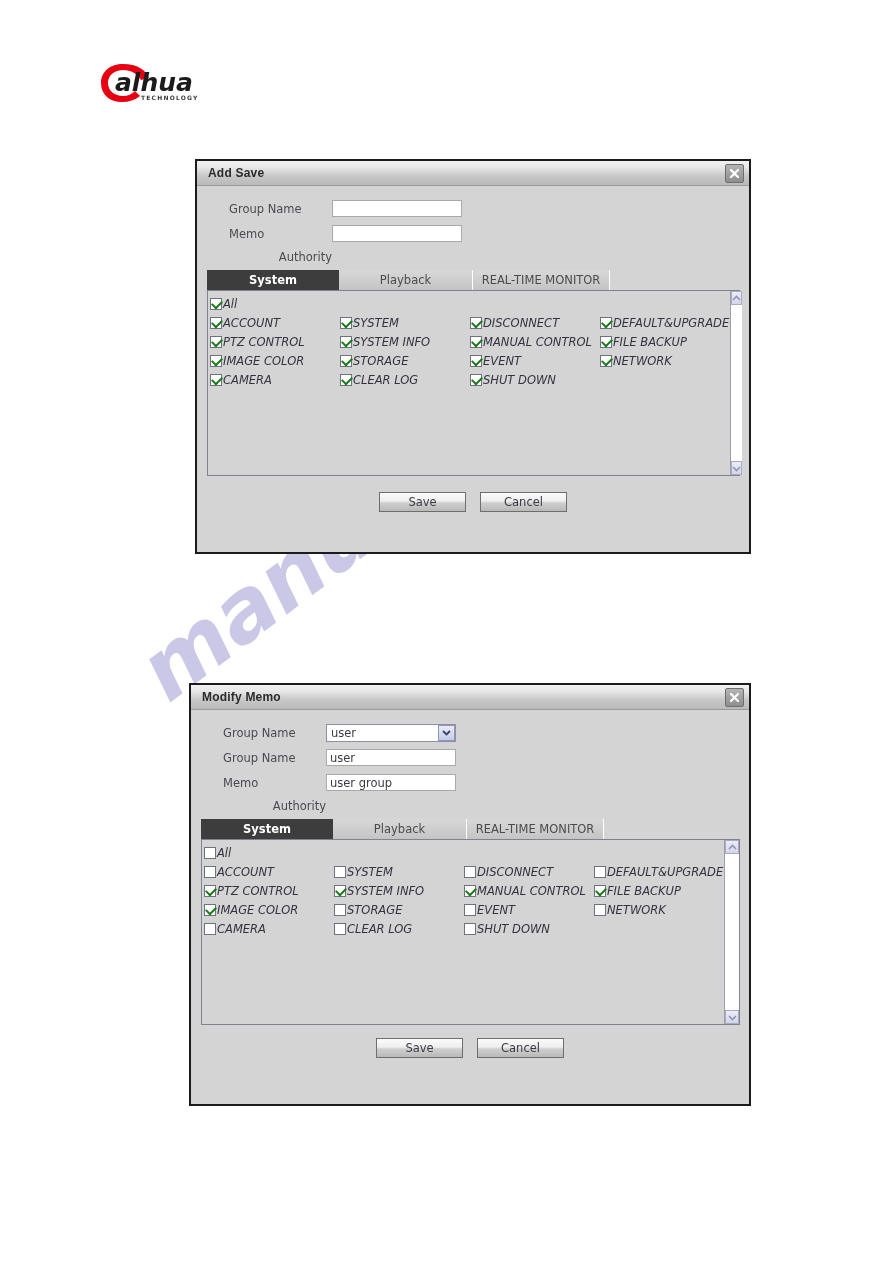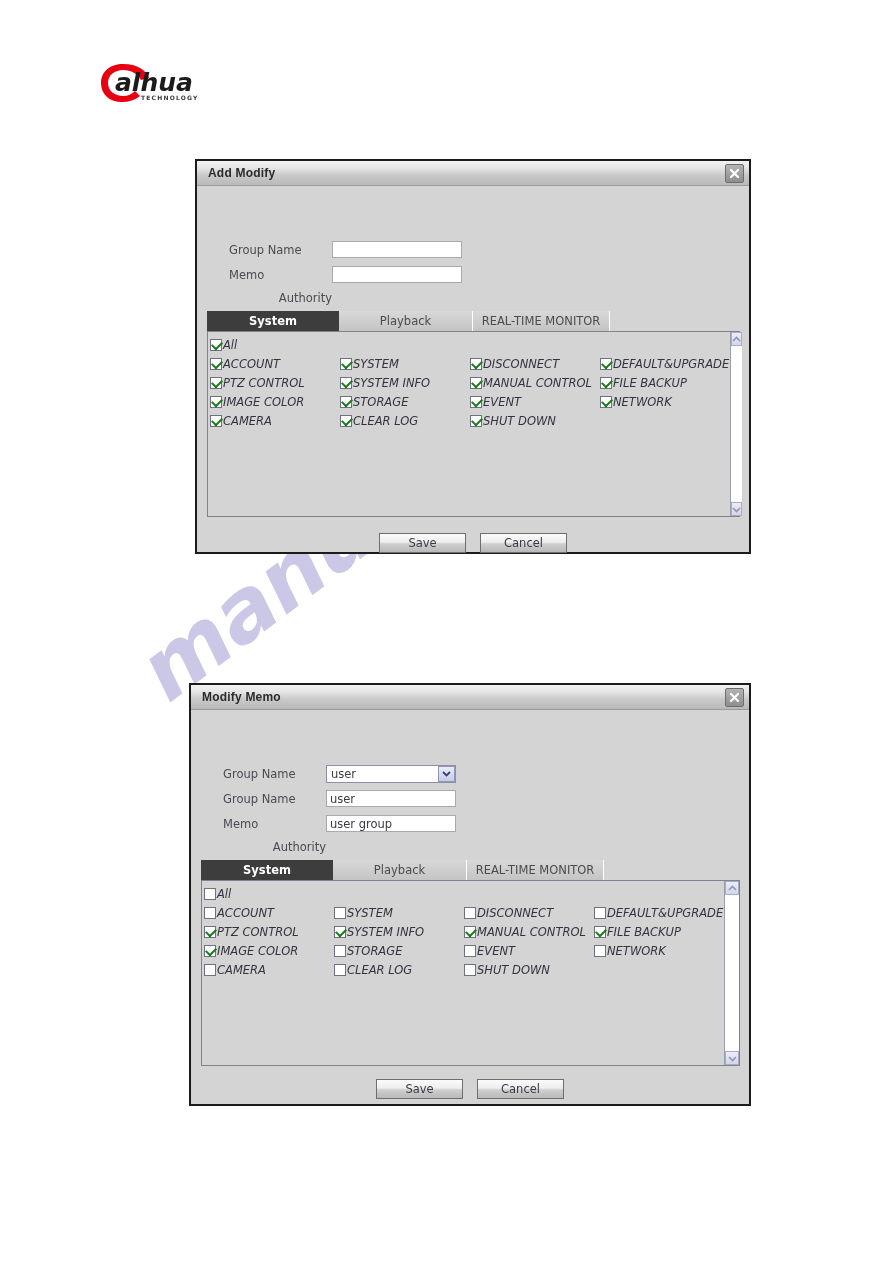--- a/index.html
+++ b/index.html
@@ -90,21 +90,21 @@
     border: 1px solid #6e6e6e;
     border-radius: 2px;
     cursor: pointer;
     display: flex;
     align-items: center;
     justify-content: center;
   }
   .close-btn svg { display: block; }
 
   
-  .form-area { padding: 10px 0 0 0; margin-top: 41px; }
+  .form-area { padding: 10px 0 0 0; }
   .form-row {
     display: flex;
     align-items: center;
     height: 25px;
     padding-left: 32px;
   }
   .form-label {
     width: 103px;
     font-size: 11.5px;
     color: #4a4a52;
@@ -294,21 +294,21 @@
   <svg width="130" height="42" viewBox="0 0 130 42" xmlns="http://www.w3.org/2000/svg">
     <path d="M4 22 C4 10, 14 3, 26 3 C40 3, 49 9, 52 17 L44 19 C41 13, 34 9, 26 9 C18 9, 11 14, 11 22 C11 30, 18 35, 26 35 C31 35, 35 33, 38 30 L43 35 C38 39, 32 41, 25 41 C13 41, 4 34, 4 22 Z" fill="#e60012"></path>
     <text x="18" y="30" font-family="DejaVu Sans, sans-serif" font-size="25" font-weight="bold" font-style="italic" fill="#1b1b1b">alhua</text>
     <text x="44" y="39" font-family="DejaVu Sans, sans-serif" font-size="6" font-weight="bold" letter-spacing="1.2" fill="#3a3a3a">TECHNOLOGY</text>
   </svg>
 </div>
 
 <div class="dialog" id="dlg-add">
 
   <div class="titlebar">
-    <span class="title">Add Modify</span>
+    <span class="title">Add Save</span>
     <div class="close-btn">
       <svg width="11" height="11" viewBox="0 0 11 11">
         <path d="M2 2 L9 9 M9 2 L2 9" stroke="#ffffff" stroke-width="2.2" stroke-linecap="round"></path>
       </svg>
     </div>
   </div>
 
   <div class="form-area">
     <div class="form-row">
       <span class="form-label">Group Name</span>

